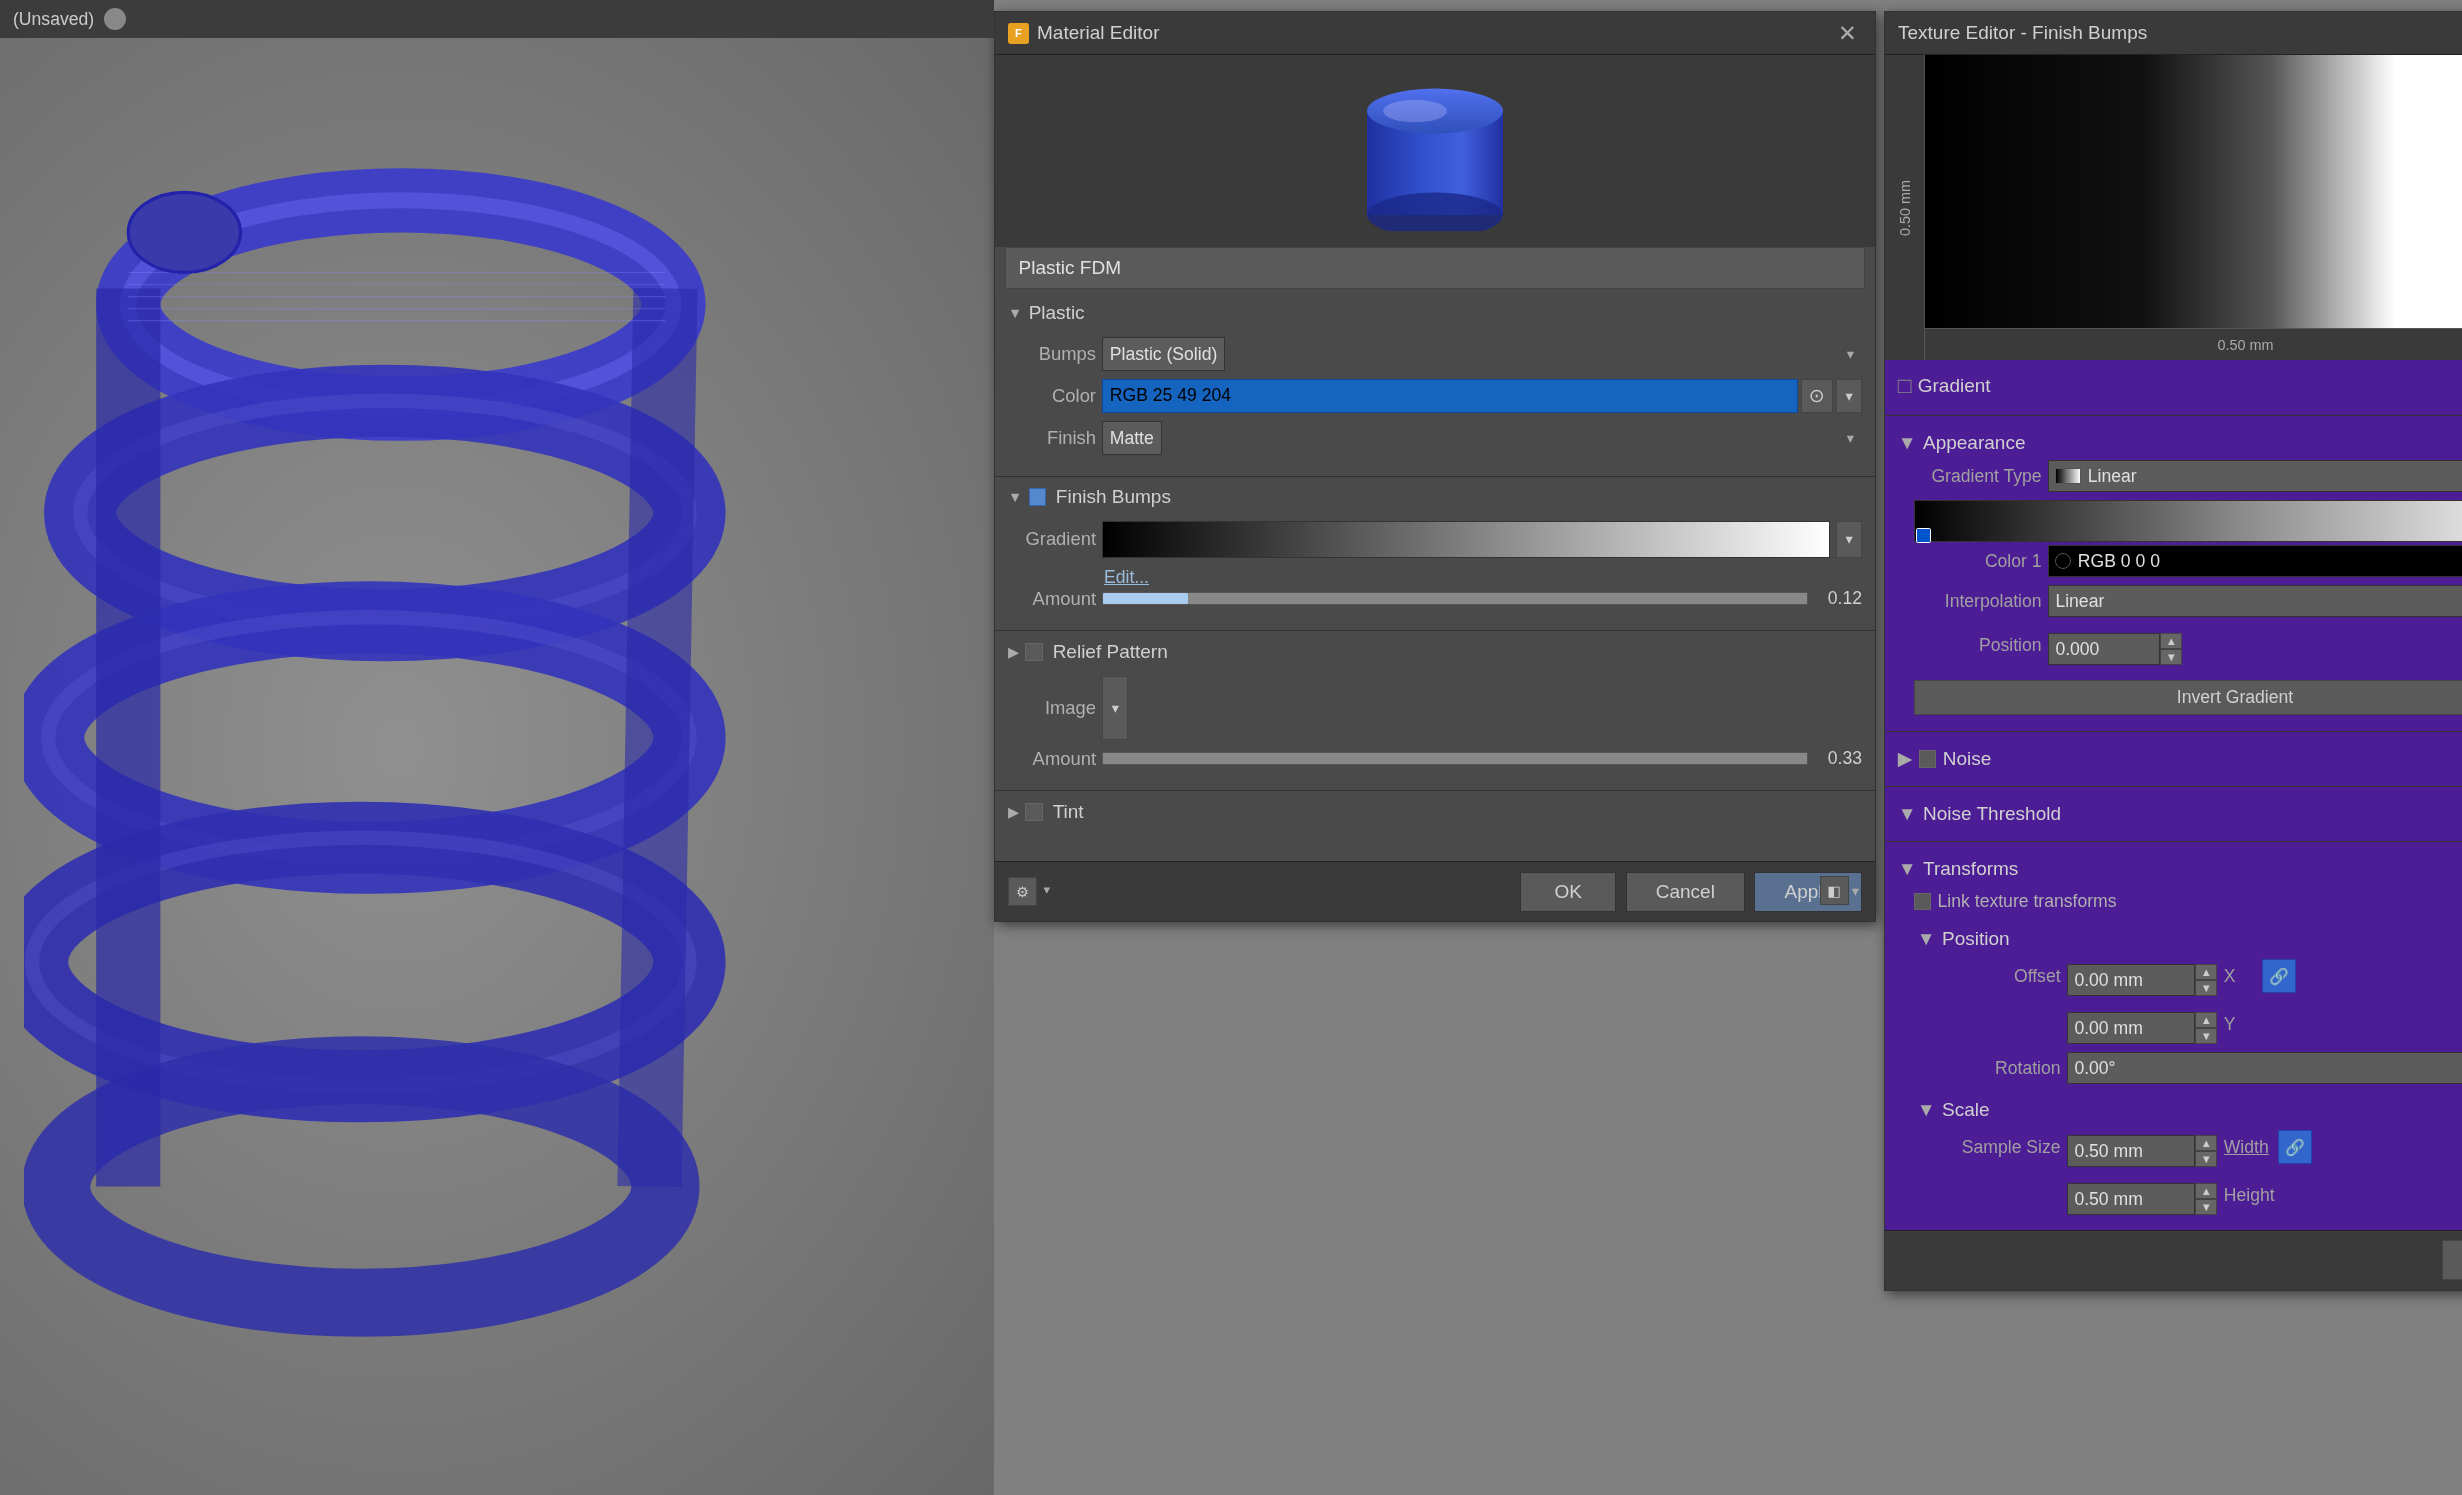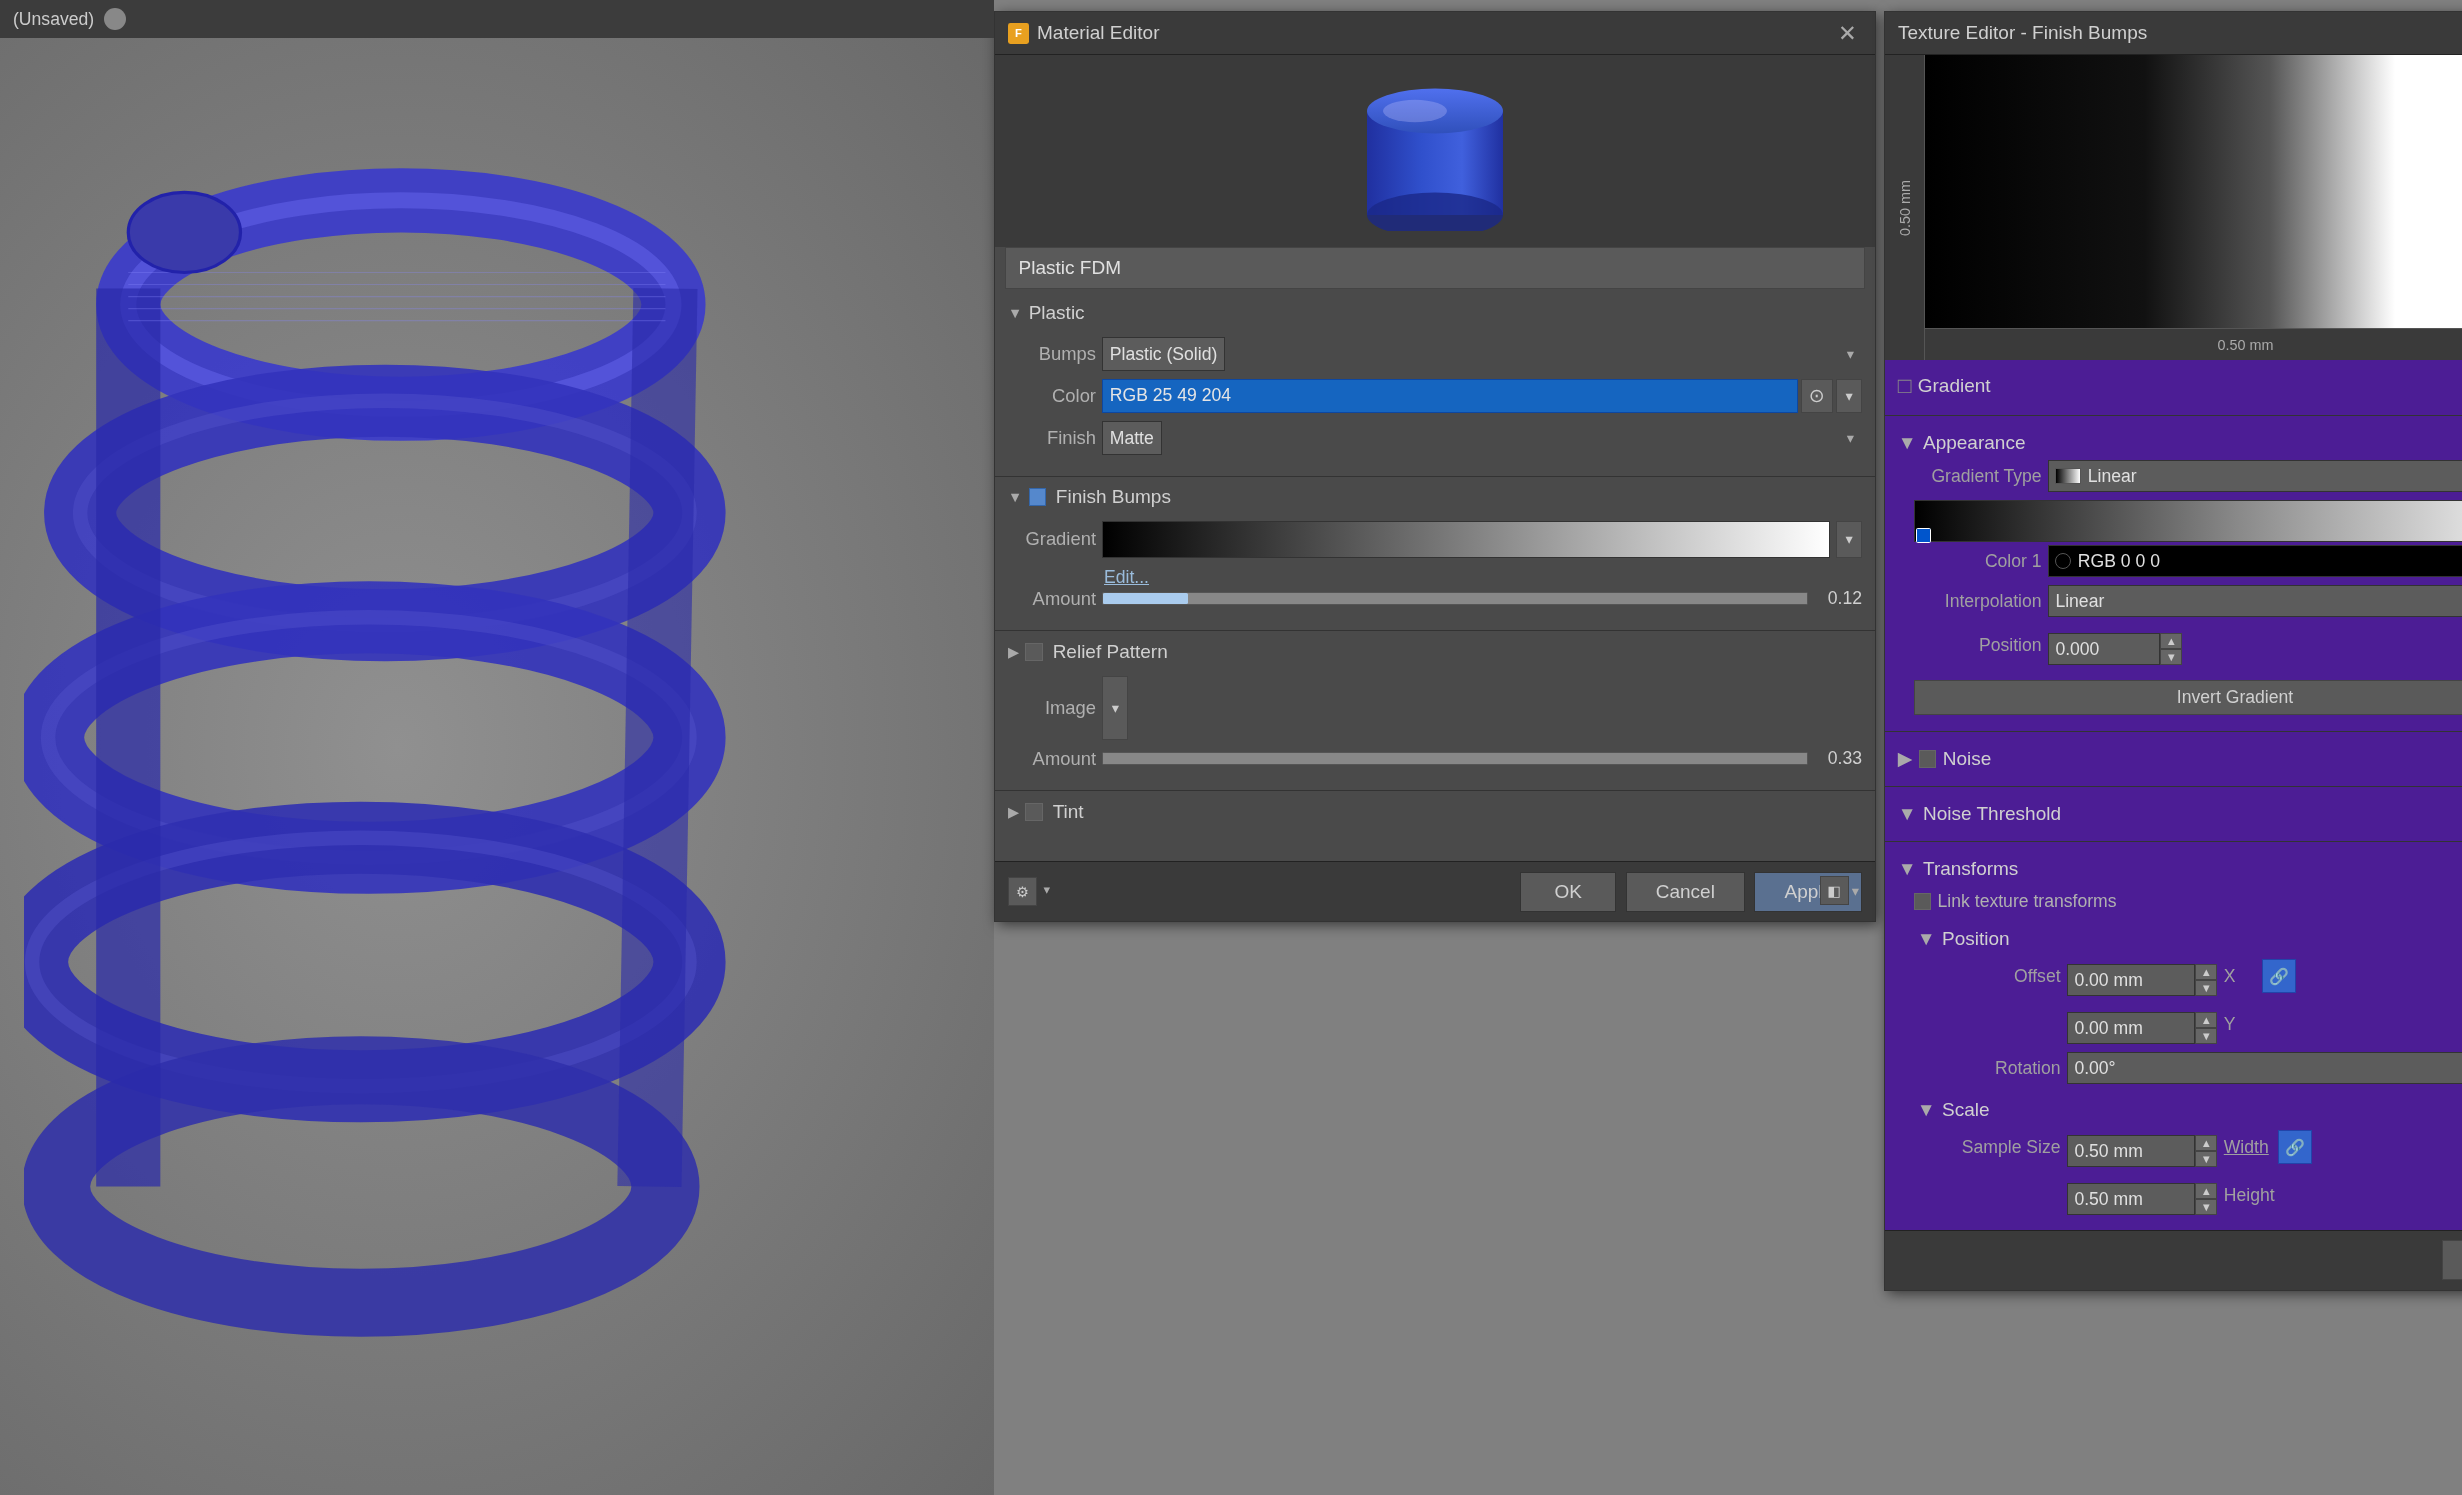--- a/index.html
+++ b/index.html
@@ -515,21 +515,21 @@
       <div class="form-label">Bumps</div>
       <div class="form-select-wrap">
         <select class="form-select">
           <option>Plastic (Solid)</option>
         </select>
       </div>
     </div>
     <div class="form-row">
       <div class="form-label">Color</div>
       <div class="color-input-wrap">
-        <div class="color-text" style="background:#1565c0;border:1.6px solid #0d47a1;color:#e5e5e5;flex:1;height:34px;display:flex;align-items:center;padding:0 6.4px;font-size:17.6px;">RGB 25 49 204</div>
+        <div class="color-text" style="background:#1565c0;border:1.6px solid #0d47a1;color:#000000;flex:1;height:34px;display:flex;align-items:center;padding:0 6.4px;font-size:17.6px;">RGB 25 49 204</div>
         <div style="width:32px;height:34px;background:#5a5a5a;border:0.8px solid #444;display:flex;align-items:center;justify-content:center;cursor:pointer;color:#ccc;">⊙</div>
         <div style="width:26px;height:34px;background:#5a5a5a;border:0.8px solid #444;display:flex;align-items:center;justify-content:center;cursor:pointer;color:#ccc;font-size:14.4px;">▾</div>
       </div>
     </div>
     <div class="form-row">
       <div class="form-label">Finish</div>
       <div class="form-select-wrap">
         <select class="form-select">
           <option>Matte</option>
         </select>

